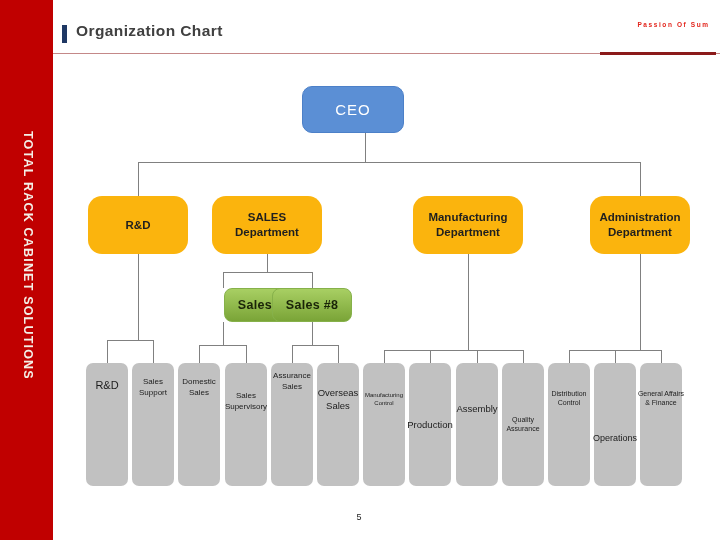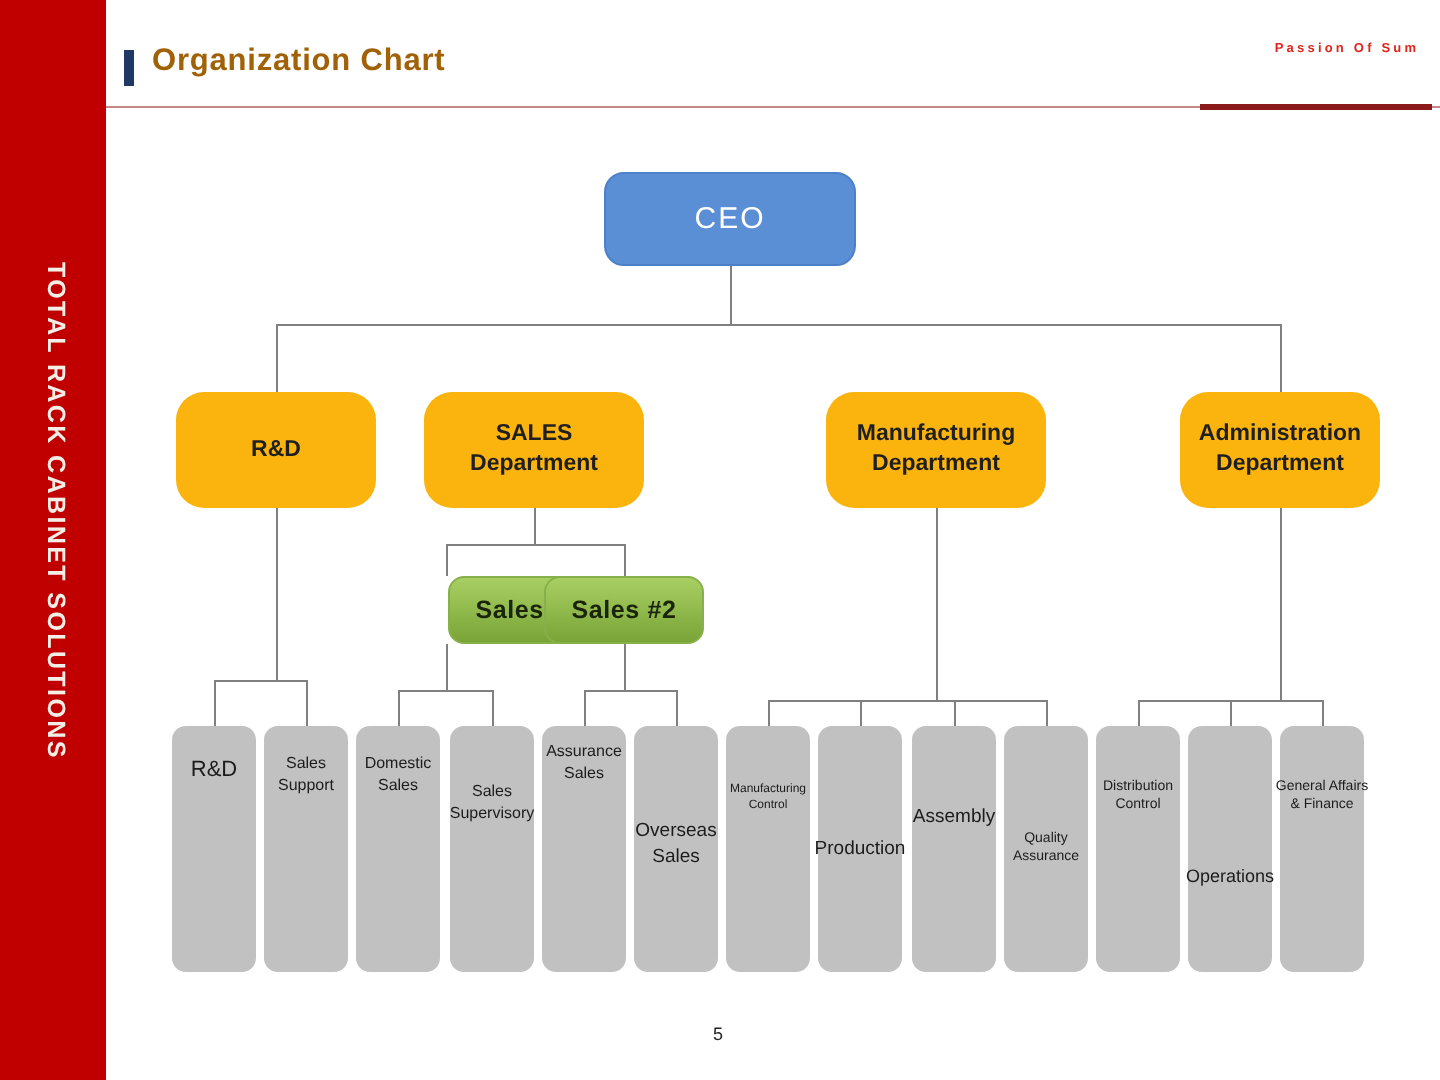--- a/index.html
+++ b/index.html
@@ -7,33 +7,33 @@
   #slide{position:relative;width:720px;height:540px;background:#ffffff;overflow:hidden;}
 
   
   #red-strip{position:absolute;left:0;top:0;width:53px;height:540px;background:#c00000;}
   #strip-text{position:absolute;left:21px;top:131px;writing-mode:vertical-rl;
     font-size:12.5px;font-weight:600;letter-spacing:1.2px;color:#f3efe7;white-space:nowrap;}
 
   
   #title-accent{position:absolute;left:62px;top:25px;width:5px;height:18px;background:#1f3864;}
   #page-title{position:absolute;left:76px;top:22px;font-size:15.5px;font-weight:600;
-    color:#a16207;letter-spacing:.4px;}
+    color:#404040;letter-spacing:.4px;}
   #header-rule{position:absolute;left:53px;top:53px;width:667px;height:1px;background:#c48888;}
   #logo-rule{position:absolute;left:600px;top:52px;width:116px;height:3px;background:#8b1a1a;}
 
   
   #logo{position:absolute;left:631px;top:20px;width:85px;text-align:center;}
   #logo-text{font-size:23px;font-weight:900;color:#e2231a;letter-spacing:0px;line-height:1;}
   #logo-tagline{font-size:6.5px;font-weight:700;color:#e2231a;letter-spacing:1.6px;margin-top:1px;}
 
   
   .node{position:absolute;display:flex;align-items:center;justify-content:center;
     text-align:center;white-space:pre-line;box-sizing:border-box;}
-  #node-ceo{left:302px;top:86px;width:126px;height:47px;background:#5b8fd5;
+  #node-ceo{left:302px;top:86px;width:102px;height:47px;background:#5b8fd5;
     border:1px solid #4c80c8;border-radius:10px;color:#ffffff;font-size:15px;
     font-weight:500;letter-spacing:1px;}
   .ynode{top:196px;height:58px;background:#fbb40d;border-radius:14px;color:#1f1f1f;
     font-size:11.5px;font-weight:700;line-height:1.3;}
   #node-rnd-department{left:88px;width:100px;}
   #node-sales-department{left:212px;width:110px;}
   #node-manufacturing-department{left:413px;width:110px;}
   #node-administration-department{left:590px;width:100px;}
   .gnode{top:288px;width:80px;height:34px;background:linear-gradient(#a8cf63,#7aa437);
     border:1px solid #86b14a;border-radius:8px;color:#1a2408;font-size:12.5px;
@@ -43,21 +43,21 @@
 
   
   .gbox{position:absolute;top:363px;width:42px;height:123px;background:#c1c1c1;border-radius:7px;}
   .gbox .lbl{position:absolute;left:50%;transform:translateX(-50%);width:78px;text-align:center;
     white-space:pre-line;color:#1c1c1c;line-height:1.35;}
   .g1{left:86px}  .g1 .lbl{top:15px;font-size:11px;}
   .g2{left:132px} .g2 .lbl{top:14px;font-size:8px;}
   .g3{left:178px} .g3 .lbl{top:14px;font-size:8px;}
   .g4{left:225px} .g4 .lbl{top:28px;font-size:8px;}
   .g5{left:271px} .g5 .lbl{top:8px;font-size:8px;}
-  .g6{left:317px} .g6 .lbl{top:24px;font-size:9.5px;margin-top:23px;}
+  .g6{left:317px} .g6 .lbl{top:24px;font-size:9.5px;}
   .g7{left:363px} .g7 .lbl{top:28px;font-size:6px;}
   .g8{left:409px} .g8 .lbl{top:56px;font-size:9.5px;}
   .g9{left:456px} .g9 .lbl{top:40px;font-size:9.5px;}
   .g10{left:502px}.g10 .lbl{top:52px;font-size:7px;}
   .g11{left:548px}.g11 .lbl{top:26px;font-size:7px;}
   .g12{left:594px}.g12 .lbl{top:50px;font-size:9px;margin-top:19px;}
   .g13{left:640px}.g13 .lbl{top:26px;font-size:7px;}
 
   
   .cl{position:absolute;background:#808080;}
@@ -124,21 +124,21 @@
 
   <div class="node ynode" id="node-rnd-department">R&amp;D</div>
   <div class="node ynode" id="node-sales-department">SALES
 Department</div>
   <div class="node ynode" id="node-manufacturing-department">Manufacturing
 Department</div>
   <div class="node ynode" id="node-administration-department">Administration
 Department</div>
 
   <div class="node gnode" id="node-sales-1">Sales #1</div>
-  <div class="node gnode" id="node-sales-2">Sales #2</div>
+  <div class="node gnode" id="node-sales-2">Sales #8</div>
 
   <div class="gbox g1">
       <div class="lbl">R&amp;D</div>
     </div>
   <div class="gbox g2">
       <div class="lbl">Sales
 Support</div>
     </div>
   <div class="gbox g3">
       <div class="lbl">Domestic

